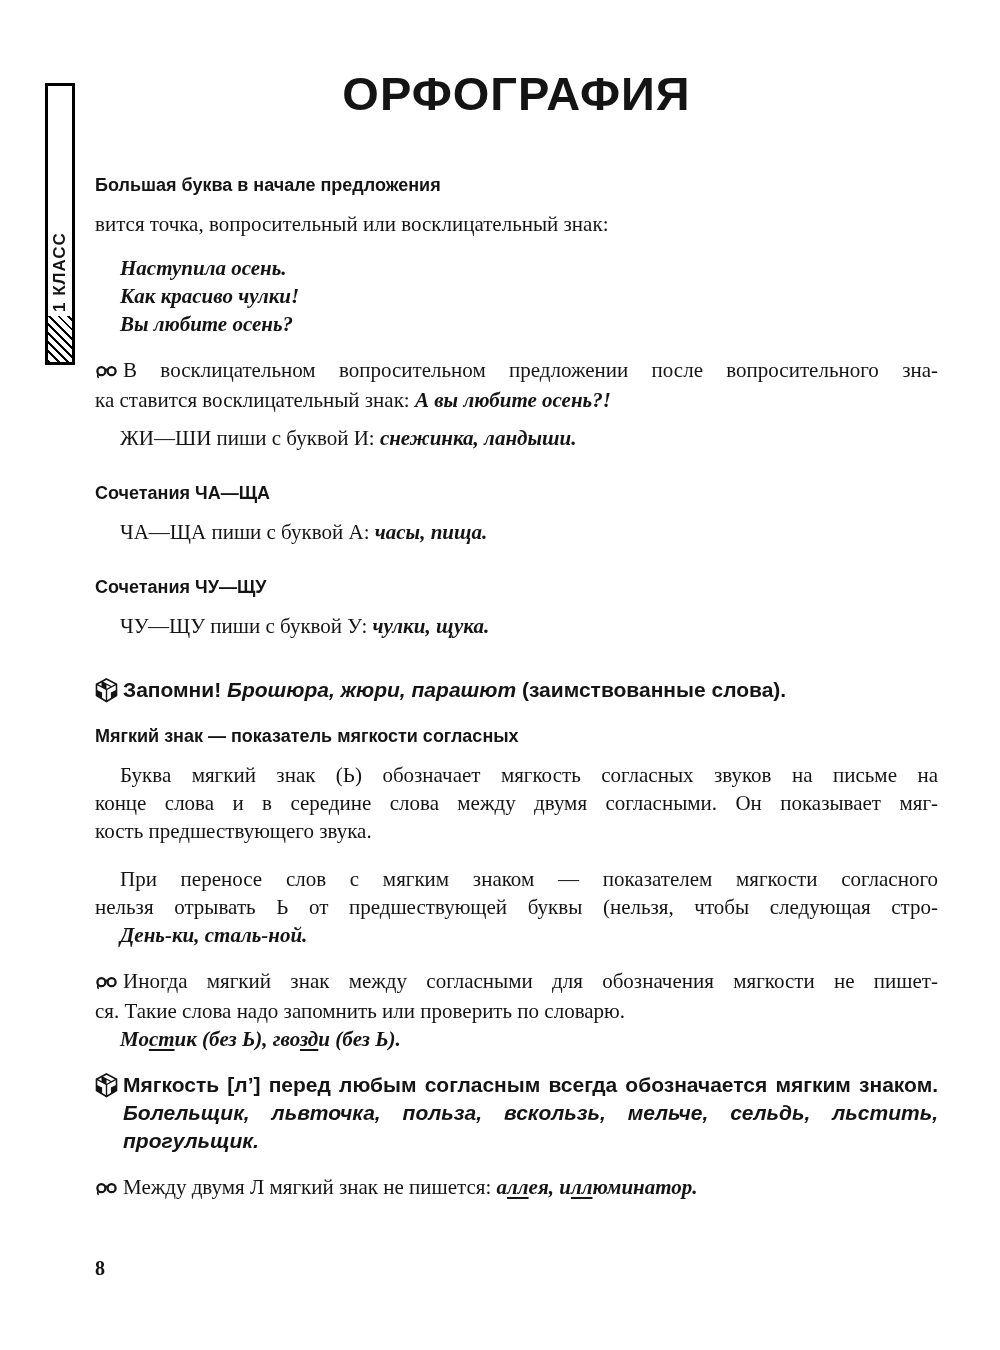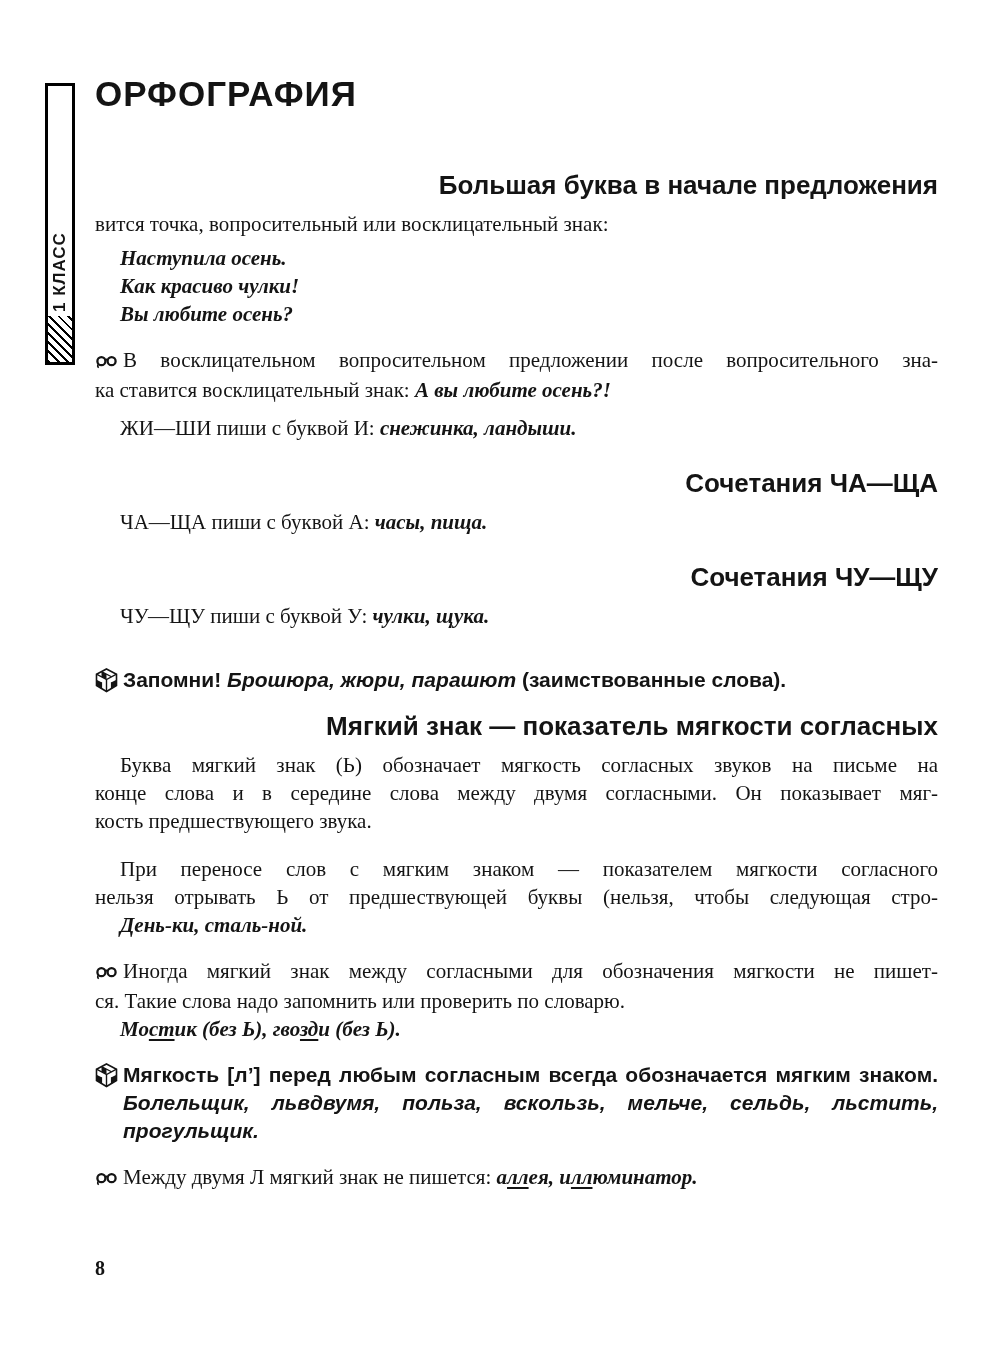--- a/index.html
+++ b/index.html
@@ -28,48 +28,48 @@
     margin:auto;
   }
   .side-tab-hatch{
     position:absolute;left:0;right:0;bottom:0;height:46px;
     background:repeating-linear-gradient(45deg,#000 0 2px,#fff 2px 6.5px);
   }
 
   .doc-title{
     margin:74px 0 0;
     font-family:"Liberation Sans",sans-serif;
-    font-weight:bold;font-size:35px;line-height:40px;
-    letter-spacing:1px;
+    font-weight:bold;font-size:47px;line-height:40px;
+    letter-spacing:1px;text-align:center;
   }
   h2{
     font-family:"Liberation Sans",sans-serif;
-    font-weight:bold;font-size:26px;line-height:30px;
-    text-align:right;margin:0;
+    font-weight:bold;font-size:18px;line-height:30px;
+    text-align:left;margin:0;
   }
   p{margin:0;}
   .jline{display:block;text-align:justify;text-align-last:justify;}
   .jl-last{display:block;text-align:left;text-align-last:left;}
   .indent{text-indent:25px;}
   .pad{padding-left:25px;}
   .ex{font-style:italic;font-weight:bold;}
   .sans-note{position:relative;padding-left:28px;font-family:"Liberation Sans",sans-serif;font-weight:bold;}
   .sans-note .cube-pos{position:absolute;left:0;top:2px;}
   .it{font-style:italic;}
   u{text-underline-offset:3px;text-decoration-thickness:1.5px;}
   .inline-icon{display:inline-block;vertical-align:-2px;margin-right:3px;}
   .page-number{
     position:absolute;left:95px;top:1254px;
     font-weight:bold;font-size:20px;
   }
 
   
   .mt-h1a{margin-top:56px;}
   .mt-p{margin-top:10px;}
-  .mt-ex{margin-top:6px;}
+  .mt-ex{margin-top:16px;}
   .mt-note{margin-top:18px;}
   .mt-h2{margin-top:26px;}
   .mt-rule{margin-top:10px;}
   .mt-rem{margin-top:36px;}
   .mt-h5{margin-top:17px;}
   .mt-p2{margin-top:20px;}
 </style>
 </head>
 <body>
 
@@ -161,21 +161,21 @@
           <polyline points="1.5,6.2 11.5,11.5 21.5,6.2" fill="none" stroke="#141414" stroke-width="1.4"></polyline>
           <line x1="11.5" y1="11.5" x2="11.5" y2="23.5" stroke="#141414" stroke-width="1.4"></line>
           <polygon points="6.5,3.6 11.5,6.2 11.5,11.5 6.5,8.8" fill="#141414"></polygon>
           <polygon points="16.5,14.2 21.5,11.8 21.5,17.5 16.5,20.4" fill="#141414"></polygon>
           <polygon points="1.5,11.8 6.5,14.2 6.5,20.4 1.5,17.5" fill="#141414"></polygon>
           <line x1="6.5" y1="3.6" x2="16.5" y2="8.8" stroke="#141414" stroke-width="1.2"></line>
           <line x1="6.5" y1="14.2" x2="6.5" y2="20.4" stroke="#141414" stroke-width="1.2"></line>
           <line x1="16.5" y1="14.2" x2="16.5" y2="20.4" stroke="#141414" stroke-width="1.2"></line>
           </svg></span>
       <span class="jline"><span>Мягкость [л’] перед любым согласным всегда обозначается </span><b>мягким знаком.</b></span>
-      <span class="jline it"><span>Боле</span><b>льщ</b><span>ик, </span><b>льв</b><span>двумя, по</span><b>льз</b><span>а, вско</span><b>льзь</b><span>, ме</span><b>льч</b><span>е, се</span><b>льдь</b><span>, </span><b>льсти</b><span>ть, прогу</span><b>льщ</b><span>ик.</span></span>
+      <span class="jline it"><span>Боле</span><b>льщ</b><span>ик, </span><b>льв</b><span>точка, по</span><b>льз</b><span>а, вско</span><b>льзь</b><span>, ме</span><b>льч</b><span>е, се</span><b>льдь</b><span>, </span><b>льсти</b><span>ть, прогу</span><b>льщ</b><span>ик.</span></span>
     </p>
 
     <p class="mt-note">
       <span class="jl-last"><span class="inline-icon"><svg width="25" height="15" viewBox="0 0 25 15">
               <circle cx="6.4" cy="7.2" r="4" fill="none" stroke="#141414" stroke-width="2.3"></circle>
             <circle cx="16.6" cy="7.2" r="4" fill="none" stroke="#141414" stroke-width="2.3"></circle>
             <path d="M10.2 6.2 q1.3 -1.4 2.6 0" fill="none" stroke="#141414" stroke-width="1.8"></path>
             <path d="M3.4 10.2 q-1.6 2.2 0.4 3.4" fill="none" stroke="#141414" stroke-width="1.6"></path>
             </svg></span><span>Между двумя Л мягкий знак не пишется: </span><span class="ex"><span>а</span><u>лл</u><span>ея, и</span><u>лл</u><span>юминатор.</span></span></span>
     </p>

